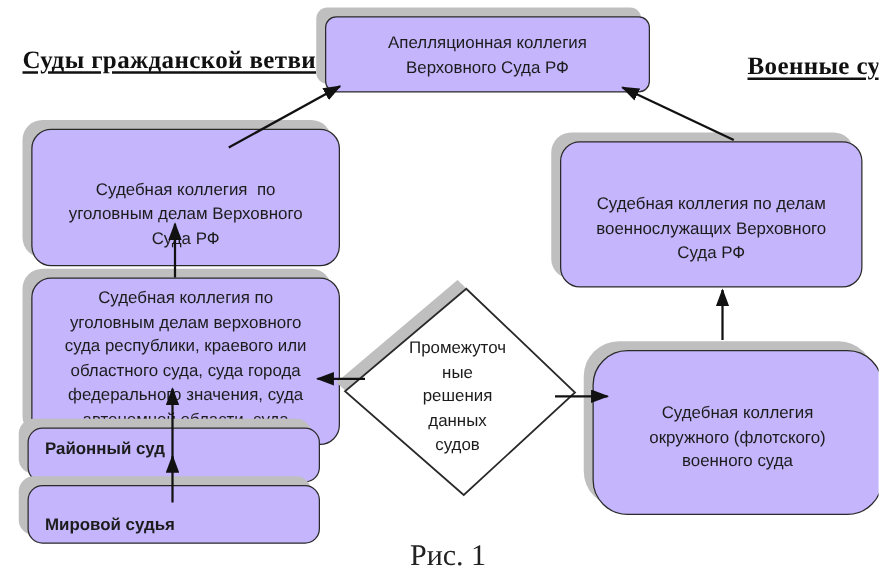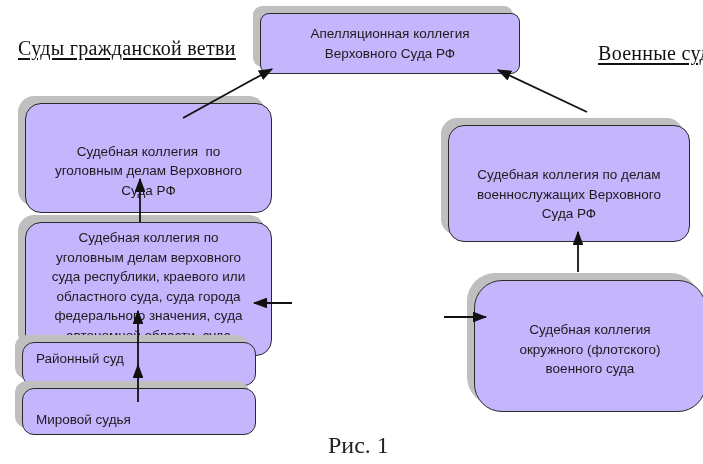--- a/index.html
+++ b/index.html
@@ -1,44 +1,44 @@
 <!DOCTYPE html>
 <html><head>
 <meta charset="utf-8">
 <style>
   html,body { margin:0; padding:0; background:#ffffff; }
   .canvas {
     position:relative; width:703px; height:464px; background:#ffffff;
     font-family:"Liberation Sans", sans-serif; color:#1c1c1c; overflow:hidden;
   }
   .heading {
-    position:absolute; font-family:"Liberation Serif", serif; font-weight:normal;
+    position:absolute; font-family:"Liberation Serif", serif; font-weight:bold;
     font-size:20px; color:#111;
     text-decoration:underline; text-decoration-thickness:2px; text-underline-offset:3px;
     letter-spacing:0.3px; white-space:nowrap;
   }
   .node {
     position:absolute; background:#c4b5fd; border:1.4px solid #2a2a2a;
     box-shadow:-7px -7px 0 0 #bfbfbf;
     box-sizing:border-box; display:flex; flex-direction:column;
     align-items:center; justify-content:center;
   }
   .node .label {
     white-space:pre-wrap; text-align:center;
     font-size:13.5px; line-height:19.5px; color:#1c1c1c;
   }
   .node.left-align { align-items:flex-start; }
-  .node.left-align .label { text-align:left; }
+  .node.left-align .label { text-align:left;font-weight:bold; }
 
   .n-appellate        { left:260px; top:13px;  width:260px; height:61px;  border-radius:9px;  }
   .n-civil-supreme    { left:25px;  top:103px; width:247px; height:110px; border-radius:16px; padding-top:26px; }
   .n-civil-regional   { left:25px;  top:222px; width:247px; height:134px; border-radius:16px; justify-content:flex-start; padding-top:5px; }
   .n-district         { left:22px;  top:342px; width:234px; height:44px;  border-radius:12px; justify-content:flex-start; padding:6px 0 0 13px; }
   .n-magistrate       { left:22px;  top:388px; width:234px; height:47px;  border-radius:12px; justify-content:center; padding:16px 0 0 13px; }
-  .n-military-supreme { left:448px; top:113px; width:242px; height:117px; border-radius:16px; padding-top:22px;margin-top:12px; }
+  .n-military-supreme { left:448px; top:113px; width:242px; height:117px; border-radius:16px; padding-top:22px; }
   .n-military-district{ left:458px; top:280px; width:232px; height:132px; border-radius:28px; padding-top:7px;margin-left:16px; }
 
   .diamond-wrap { position:absolute; left:266px; top:221px; width:200px; height:180px; }
   .diamond-wrap svg { position:absolute; left:0; top:0; }
   .diamond-label {
     position:absolute; left:0; top:50%; width:200px; transform:translateY(-44%);
     white-space:pre-wrap; text-align:center; font-size:13.5px; line-height:19.5px; color:#1c1c1c;
   }
   .arrows { position:absolute; left:0; top:0; pointer-events:none; }
   .caption {
@@ -88,20 +88,31 @@
 военнослужащих Верховного
 Суда РФ</div>
   </div>
 
   <div class="node n-military-district">
     <div class="label">Судебная коллегия
 окружного (флотского)
 военного суда</div>
   </div>
 
+  <div class="diamond-wrap">
+    <svg width="200" height="180" viewBox="0 0 200 180">
+      <polygon points="100,3 187,86 98,168 3,85" fill="#bfbfbf" stroke="none"></polygon>
+      <polygon points="107,10 194,93 105,175 10,92" fill="#ffffff" stroke="#2a2a2a" stroke-width="1.4"></polygon>
+    </svg>
+    <div class="diamond-label">Промежуточ
+ные
+решения
+данных
+судов</div>
+  </div>
 
   <svg class="arrows" width="703" height="464" viewBox="0 0 703 464">
     <defs>
       <marker id="ah" markerWidth="8" markerHeight="6" refX="7.3" refY="3" orient="auto" markerUnits="strokeWidth">
         <path d="M0,0 L8,3 L0,6 Z" fill="#111111"></path>
       </marker>
     </defs>
     <line x1="183" y1="118" x2="272" y2="69" stroke="#111111" stroke-width="1.8" marker-end="url(#ah)"></line>
     <line x1="587" y1="112" x2="498" y2="70" stroke="#111111" stroke-width="1.8" marker-end="url(#ah)"></line>
     <line x1="140" y1="222" x2="140" y2="179" stroke="#111111" stroke-width="1.8" marker-end="url(#ah)"></line>

